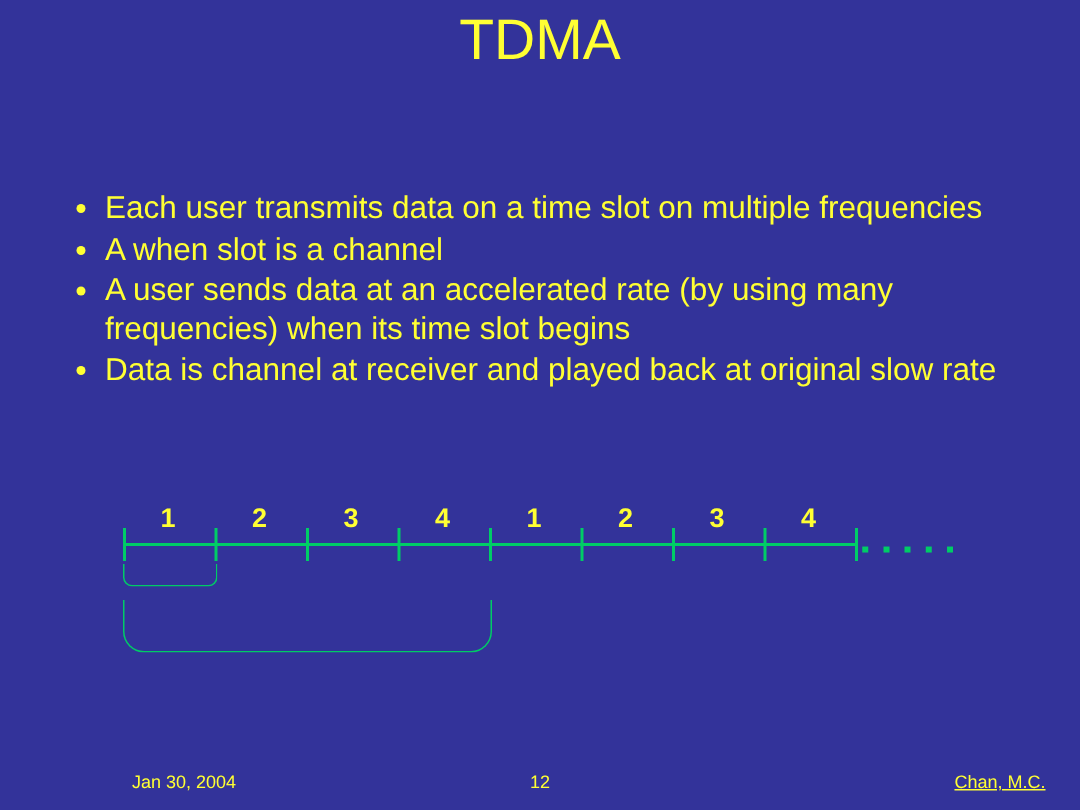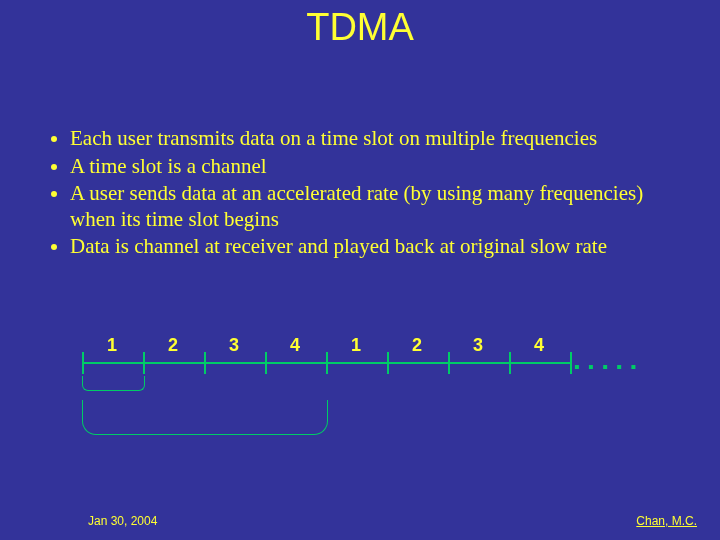--- a/index.html
+++ b/index.html
@@ -30,21 +30,20 @@
   }
   .title .line1, .title .line2 { display: block; }
   .bullets {
     position: absolute;
     top: 126px;
     left: 40px;
     width: 640px;
     color: #ffff33;
     font-size: 21px;
     line-height: 1.22;
-    font-family: Liberation Serif, serif;
   }
   .bullets ul {
     margin: 0;
     padding-left: 30px;
   }
   .bullets li {
     margin: 0 0 2px 0;
   }
   
   .figure {
@@ -121,21 +120,21 @@
 
 <div class="slide">
 
   <div class="title">
     <span class="line1">TDMA</span>
   </div>
 
   <div class="bullets">
     <ul>
       <li>Each user transmits data on a time slot on multiple frequencies</li>
-      <li>A time slot is a channel</li>
+      <li>A when slot is a channel</li>
       <li>A user sends data at an  accelerated rate (by using many frequencies) when its time slot begins</li>
       <li>Data is channel at receiver and played back at original slow rate</li>
     </ul>
   </div>
 
   <div class="figure">
     <div class="axis axis-main"></div>
     <span class="dots">▪ ▪ ▪ ▪ ▪</span>
 
     <div class="tick" style="left:20px"></div>
@@ -155,15 +154,16 @@
     <span class="slot-label" style="left:294px">1</span>
     <span class="slot-label" style="left:355px">2</span>
     <span class="slot-label" style="left:416px">3</span>
     <span class="slot-label" style="left:477px">4</span>
 
     <div class="brkt-s" style="left:20px;width:61px"></div>
     <div class="brkt-l" style="left:20px;width:244px"></div>
   </div>
 
   <div class="ft ft-date">Jan 30, 2004</div>
+  <div class="ft ft-page">12</div>
   <div class="ft ft-author">Chan, M.C.</div>
 
 </div>
 
 </body></html>

